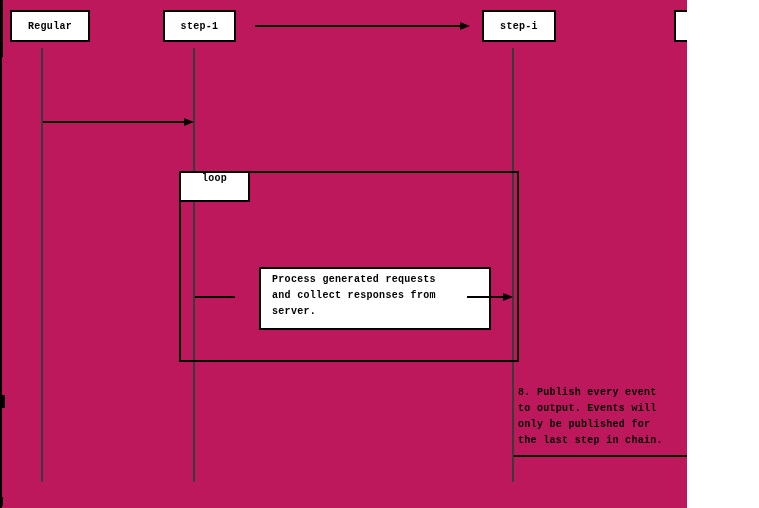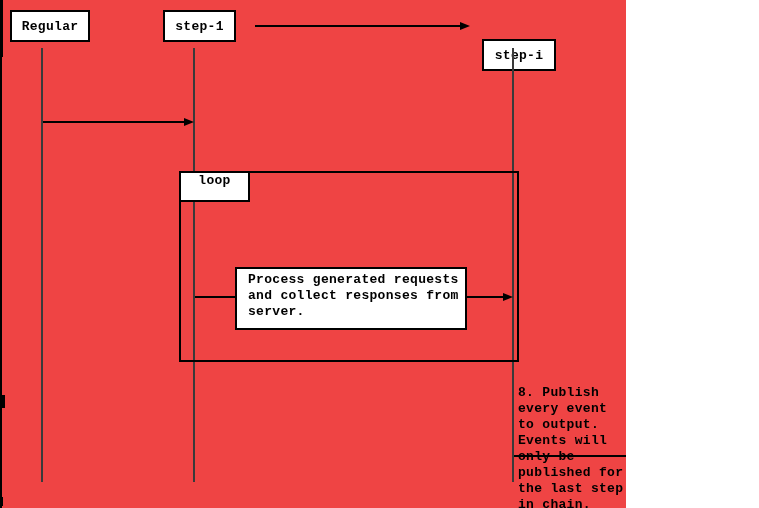--- a/index.html
+++ b/index.html
@@ -1,23 +1,23 @@
 <!DOCTYPE html>
 <html><head>
 <meta charset="utf-8">
 <style>
   html, body { margin: 0; padding: 0; background: #ffffff; }
   .stage {
     position: relative;
-    width: 626px;
+    width: 687px;
     height: 508px;
-    background: #ef4444;
+    background: #be185d;
     overflow: hidden;
     font-family: "Liberation Mono", "DejaVu Sans Mono", monospace;
-    font-size: 13px;
+    font-size: 10px;
     font-weight: bold;
     color: #000000;
     letter-spacing: 0.3px;
   }
   
   .edge { position: absolute; left: 0; background: #000; }
   .edge-main { top: 0; width: 2px; height: 508px; }
   .edge-top  { top: 0; width: 3px; height: 57px; }
   .edge-blob { top: 395px; width: 5px; height: 13px; }
   .edge-bot  { top: 497px; width: 3px; height: 9px; }
@@ -99,39 +99,39 @@
     background: #fff;
     padding: 3px 0 0 11px;
     line-height: 16px;
   }
 
   .msg {
     position: absolute;
     line-height: 16px;
     white-space: pre-line;
   }
-  .multiline { white-space: pre-line; }
+  .multiline { white-space: pre-line; margin-left: 24px; }
 </style>
 </head>
 <body>
 
 <div class="stage">
 
   <div class="edge edge-main"></div>
   <div class="edge edge-top"></div>
   <div class="edge edge-blob"></div>
   <div class="edge edge-bot"></div>
 
   <div class="actor" style="left:10px; width:80px;">
     <span>Regular</span>
   </div>
   <div class="actor" style="left:163px; width:73px;font-family:Liberation Mono, monospace;">
     <span>step-1</span>
   </div>
-  <div class="actor" style="left:482px; width:74px;margin-top:29px;">
+  <div class="actor" style="left:482px; width:74px;">
     <span>step-i</span>
   </div>
   <div class="actor" style="left:674px; width:73px;">
     <span>Output</span>
   </div>
 
   <div class="arrow headed" style="left:255px; top:25px; width:205px;"></div>
 
   <div class="lifeline" style="left:41px;"></div>
   <div class="lifeline" style="left:193px;"></div>

